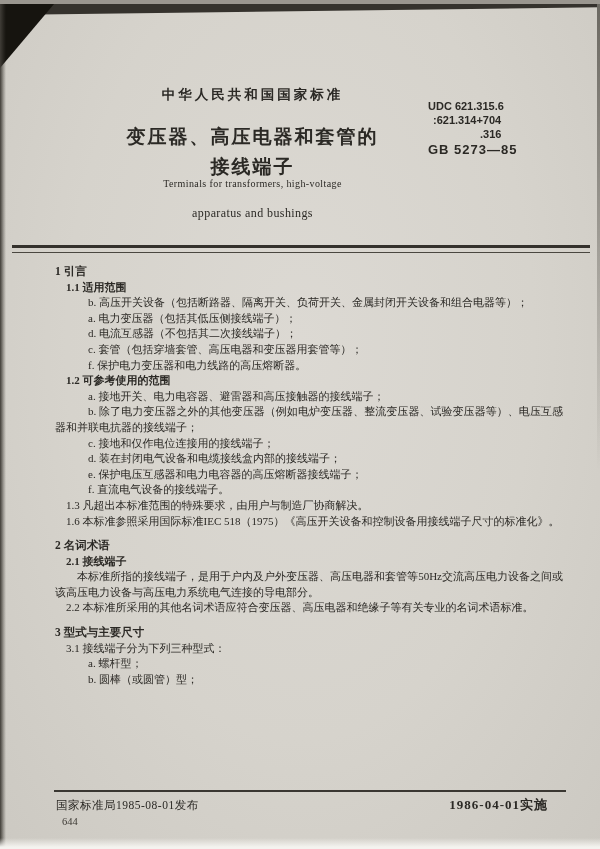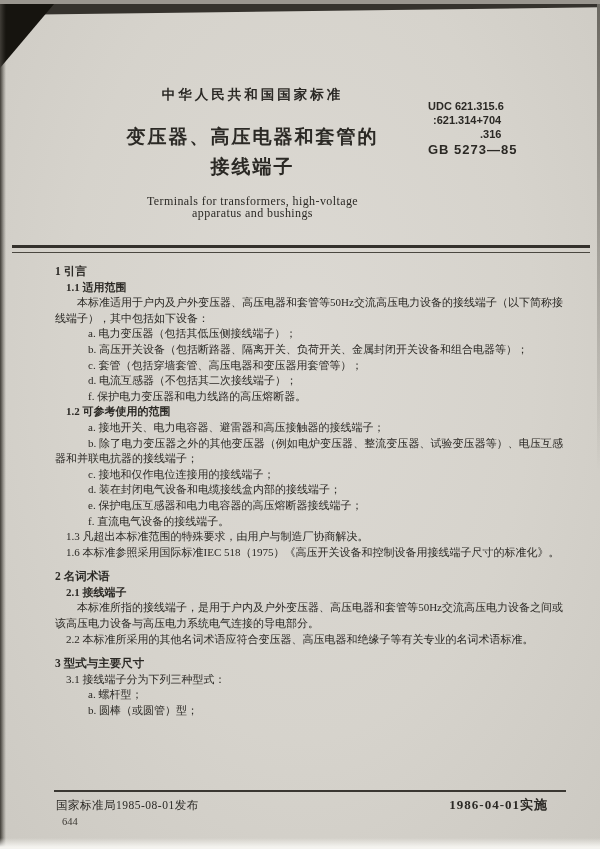--- a/index.html
+++ b/index.html
@@ -54,21 +54,21 @@
   }
   .udc-line2 { padding-left: 5px; }
   .udc-line3 { padding-left: 52px; }
   .title-cn-1 { top: 120px; font-size: 19px; font-weight: bold; letter-spacing: 2px; }
   .title-cn-2 { top: 150px; font-size: 19px; font-weight: bold; letter-spacing: 2px; }
   .gb-code {
     position: absolute; left: 428px; top: 138px;
     font-size: 13px; font-weight: bold; letter-spacing: 1px;
     font-family: "Liberation Sans", sans-serif;
   }
-  .title-en-1 { top: 190px; font-size: 12px; letter-spacing: 0.4px; font-family: Liberation Serif, serif; }
+  .title-en-1 { top: 174px; font-size: 10px; letter-spacing: 0.4px; font-family: Liberation Serif, serif; }
   .title-en-2 { top: 202px; font-size: 12px; letter-spacing: 0.4px; }
 
   .rule-thick {
     position: absolute; top: 241px; left: 12px; right: 10px;
     height: 2.5px; background: #34312c;
   }
   .rule-thin {
     position: absolute; top: 248px; left: 12px; right: 10px;
     height: 1px; background: #4a4740;
   }
@@ -129,25 +129,24 @@
 
   <div class="center-col title-en-1">Terminals for transformers, high-voltage</div>
   <div class="center-col title-en-2">apparatus and bushings</div>
 
   <div class="rule-thick"></div>
   <div class="rule-thin"></div>
 
   <div class="doc-body">
       <div class="h1">1 引言</div>
       <div class="h2">1.1 适用范围</div>
-      <div class="p">本标准适用于户内及户外变压器、高压电器和套管等50Hz交流高压电力设备的接线端子（以下简称接线端子），其中包括如下设备：</div>
+      <div class="li">b.  高压开关设备（包括断路器、隔离开关、负荷开关、金属封闭开关设备和组合电器等）；</div>
       <div class="li">a.  电力变压器（包括其低压侧接线端子）；</div>
-      <div class="li">b.  高压开关设备（包括断路器、隔离开关、负荷开关、金属封闭开关设备和组合电器等）；</div>
+      <div class="li">d.  电流互感器（不包括其二次接线端子）；</div>
       <div class="li">c.  套管（包括穿墙套管、高压电器和变压器用套管等）；</div>
-      <div class="li">d.  电流互感器（不包括其二次接线端子）；</div>
       <div class="li">f.  保护电力变压器和电力线路的高压熔断器。</div>
       <div class="h2">1.2 可参考使用的范围</div>
       <div class="li">a.  接地开关、电力电容器、避雷器和高压接触器的接线端子；</div>
       <div class="li">b.  除了电力变压器之外的其他变压器（例如电炉变压器、整流变压器、试验变压器等）、电压互感器和并联电抗器的接线端子；</div>
       <div class="li">c.  接地和仅作电位连接用的接线端子；</div>
       <div class="li">d.  装在封闭电气设备和电缆接线盒内部的接线端子；</div>
       <div class="li">e.  保护电压互感器和电力电容器的高压熔断器接线端子；</div>
       <div class="li">f.  直流电气设备的接线端子。</div>
       <div class="num">1.3 凡超出本标准范围的特殊要求，由用户与制造厂协商解决。</div>
       <div class="num">1.6 本标准参照采用国际标准IEC 518（1975）《高压开关设备和控制设备用接线端子尺寸的标准化》。</div>

